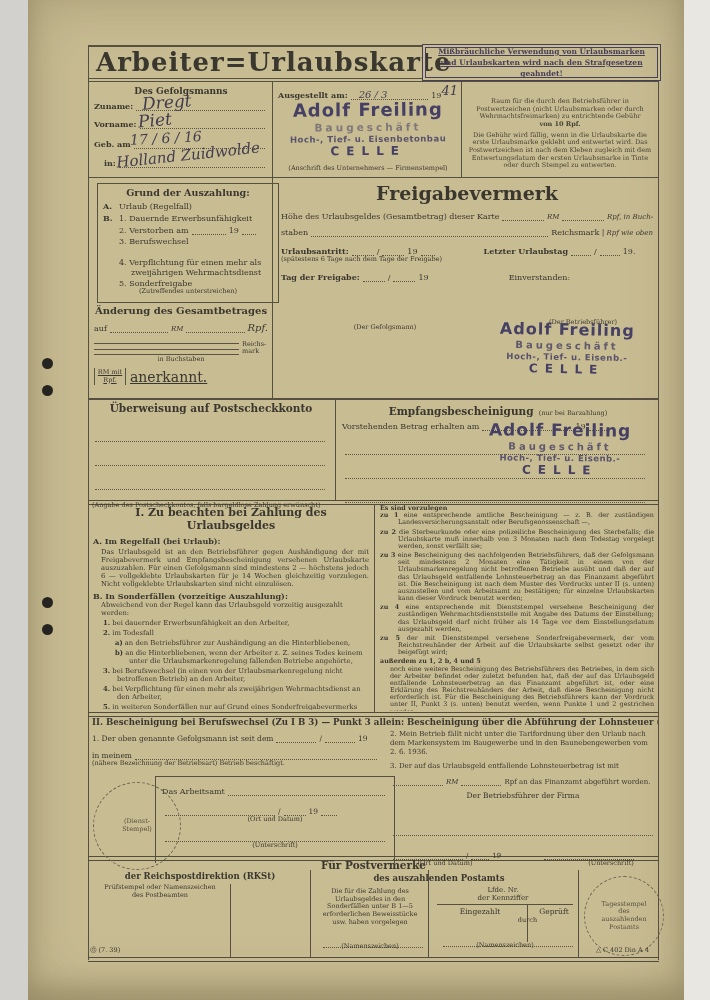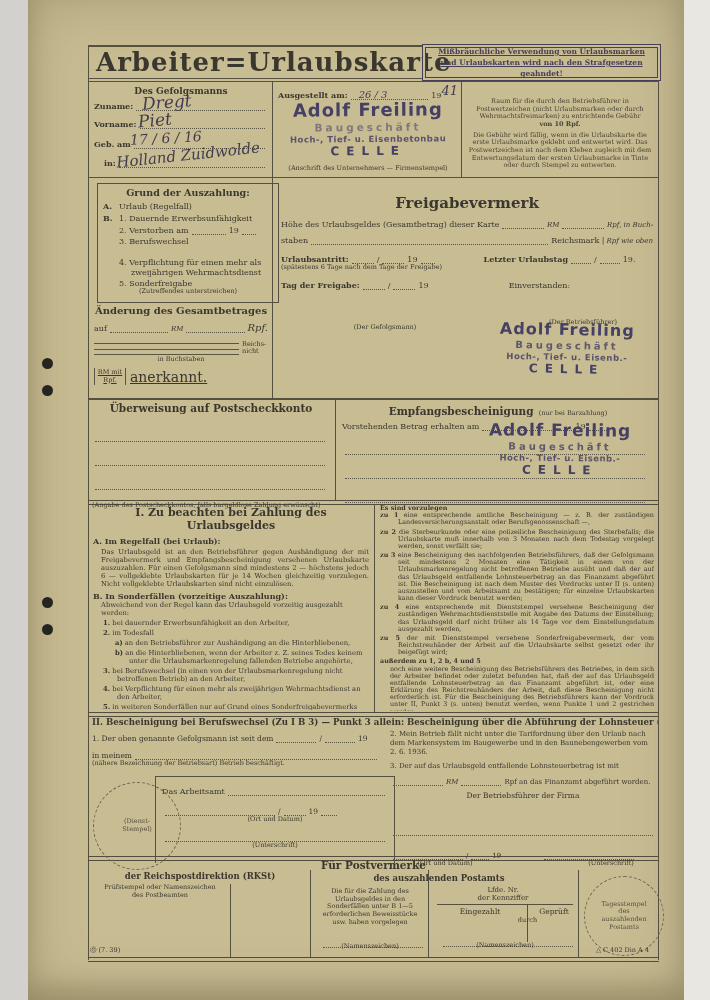--- a/index.html
+++ b/index.html
@@ -141,32 +141,32 @@
     <span class="fill"></span>
     <span style="font-style:italic;font-size:7px;">RM</span>
     <span class="fill"></span>
     <span style="font-style:italic;font-size:10px;">Rpf.</span>
   </div>
   <div class="row" style="margin-top:8px;">
     <span style="flex:1;height:10px;border-top:1px solid #5a5542;border-bottom:1px solid #5a5542;
                  background:linear-gradient(#5a5542,#5a5542) center/100% 1px no-repeat;"></span>
     <span class="tiny" style="width:26px;line-height:1.1;padding-left:3px;">
       <span>Reichs-</span><br>
-      <span>nicht</span>
+      <span>mark</span>
     </span>
   </div>
   <div class="tiny c" style="margin-top:1px;">in Buchstaben</div>
   <div class="row" style="margin-top:4px;text-decoration:underline;">
     <span class="tiny" style="border-left:1px solid #5a5542;border-right:1px solid #5a5542;padding:1px 2px;width:26px;text-align:center;">RM mit Rpf.</span>
     <span class="md" style="padding-left:4px;">anerkannt.</span>
   </div>
 </div>
 
 <div class="abs" style="left:281px;top:182px;width:372px;">
-  <div class="frak c" style="font-size:15px;margin-top:12px;">Freigabevermerk</div>
+  <div class="frak c" style="font-size:19px;">Freigabevermerk</div>
   <div class="row sm" style="margin-top:7px;">
     <span>Höhe des Urlaubsgeldes (Gesamtbetrag) dieser Karte</span>
     <span class="fill"></span>
     <span style="font-style:italic;font-size:7px;">RM</span>
     <span class="fill"></span>
     <span style="font-style:italic;font-size:7px;">Rpf, in Buch-</span>
   </div>
   <div class="row sm" style="margin-top:6px;">
     <span>staben</span>
     <span class="fill"></span>

